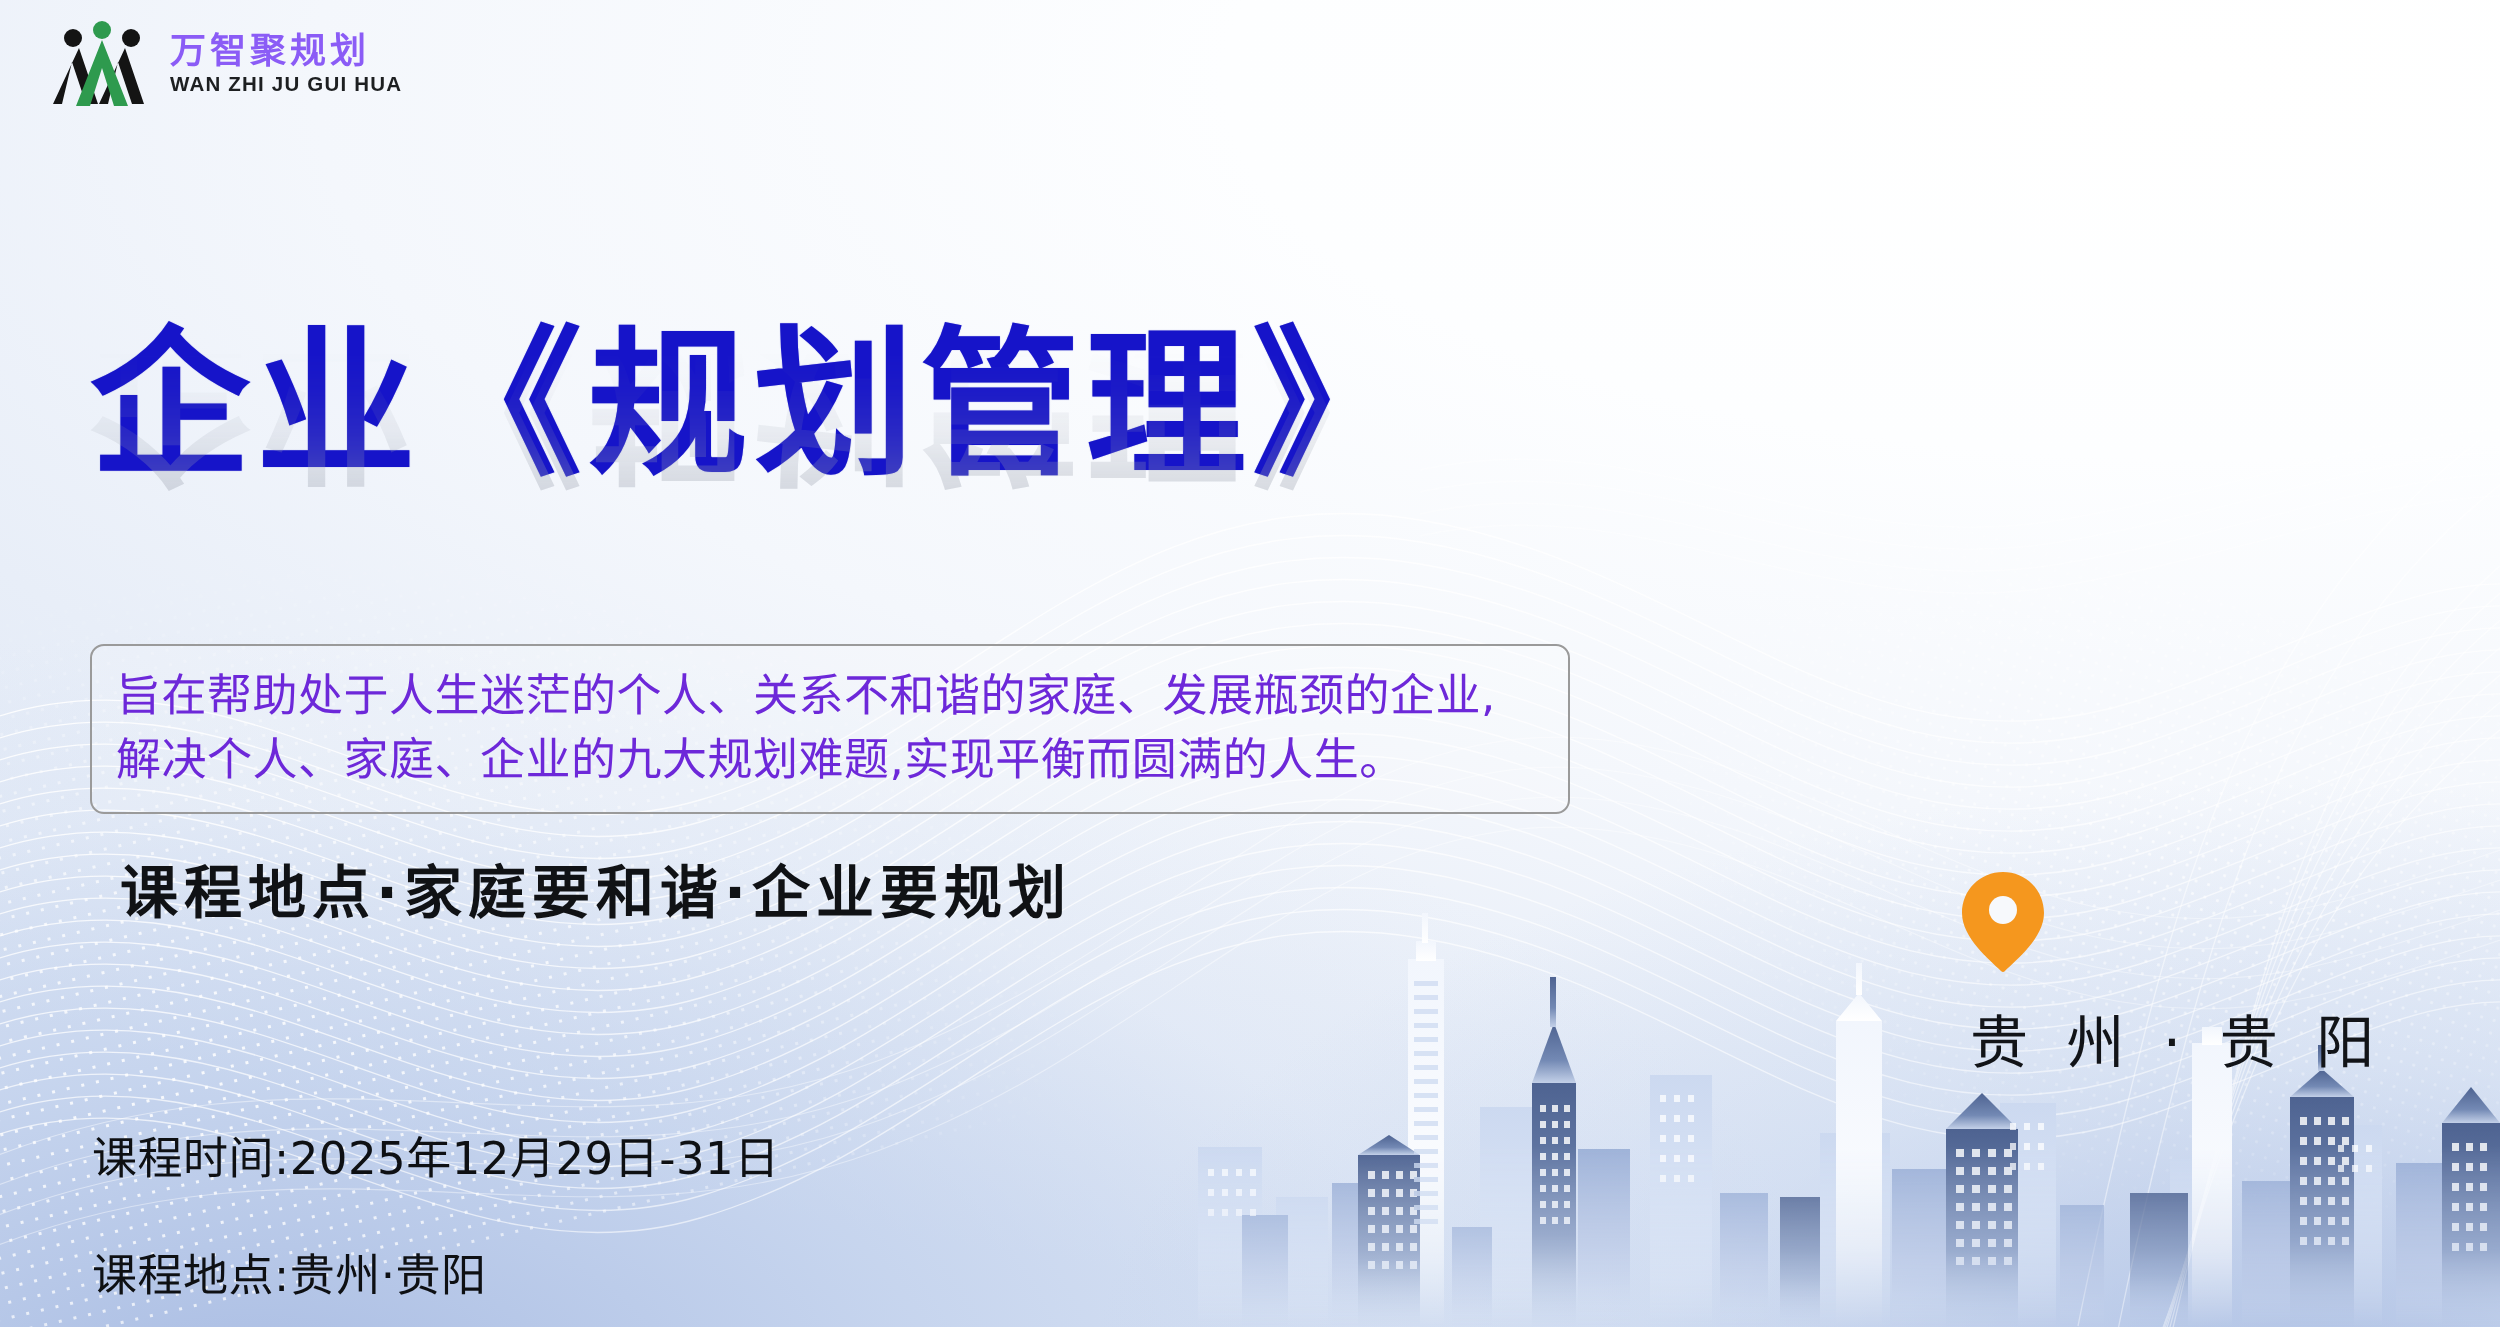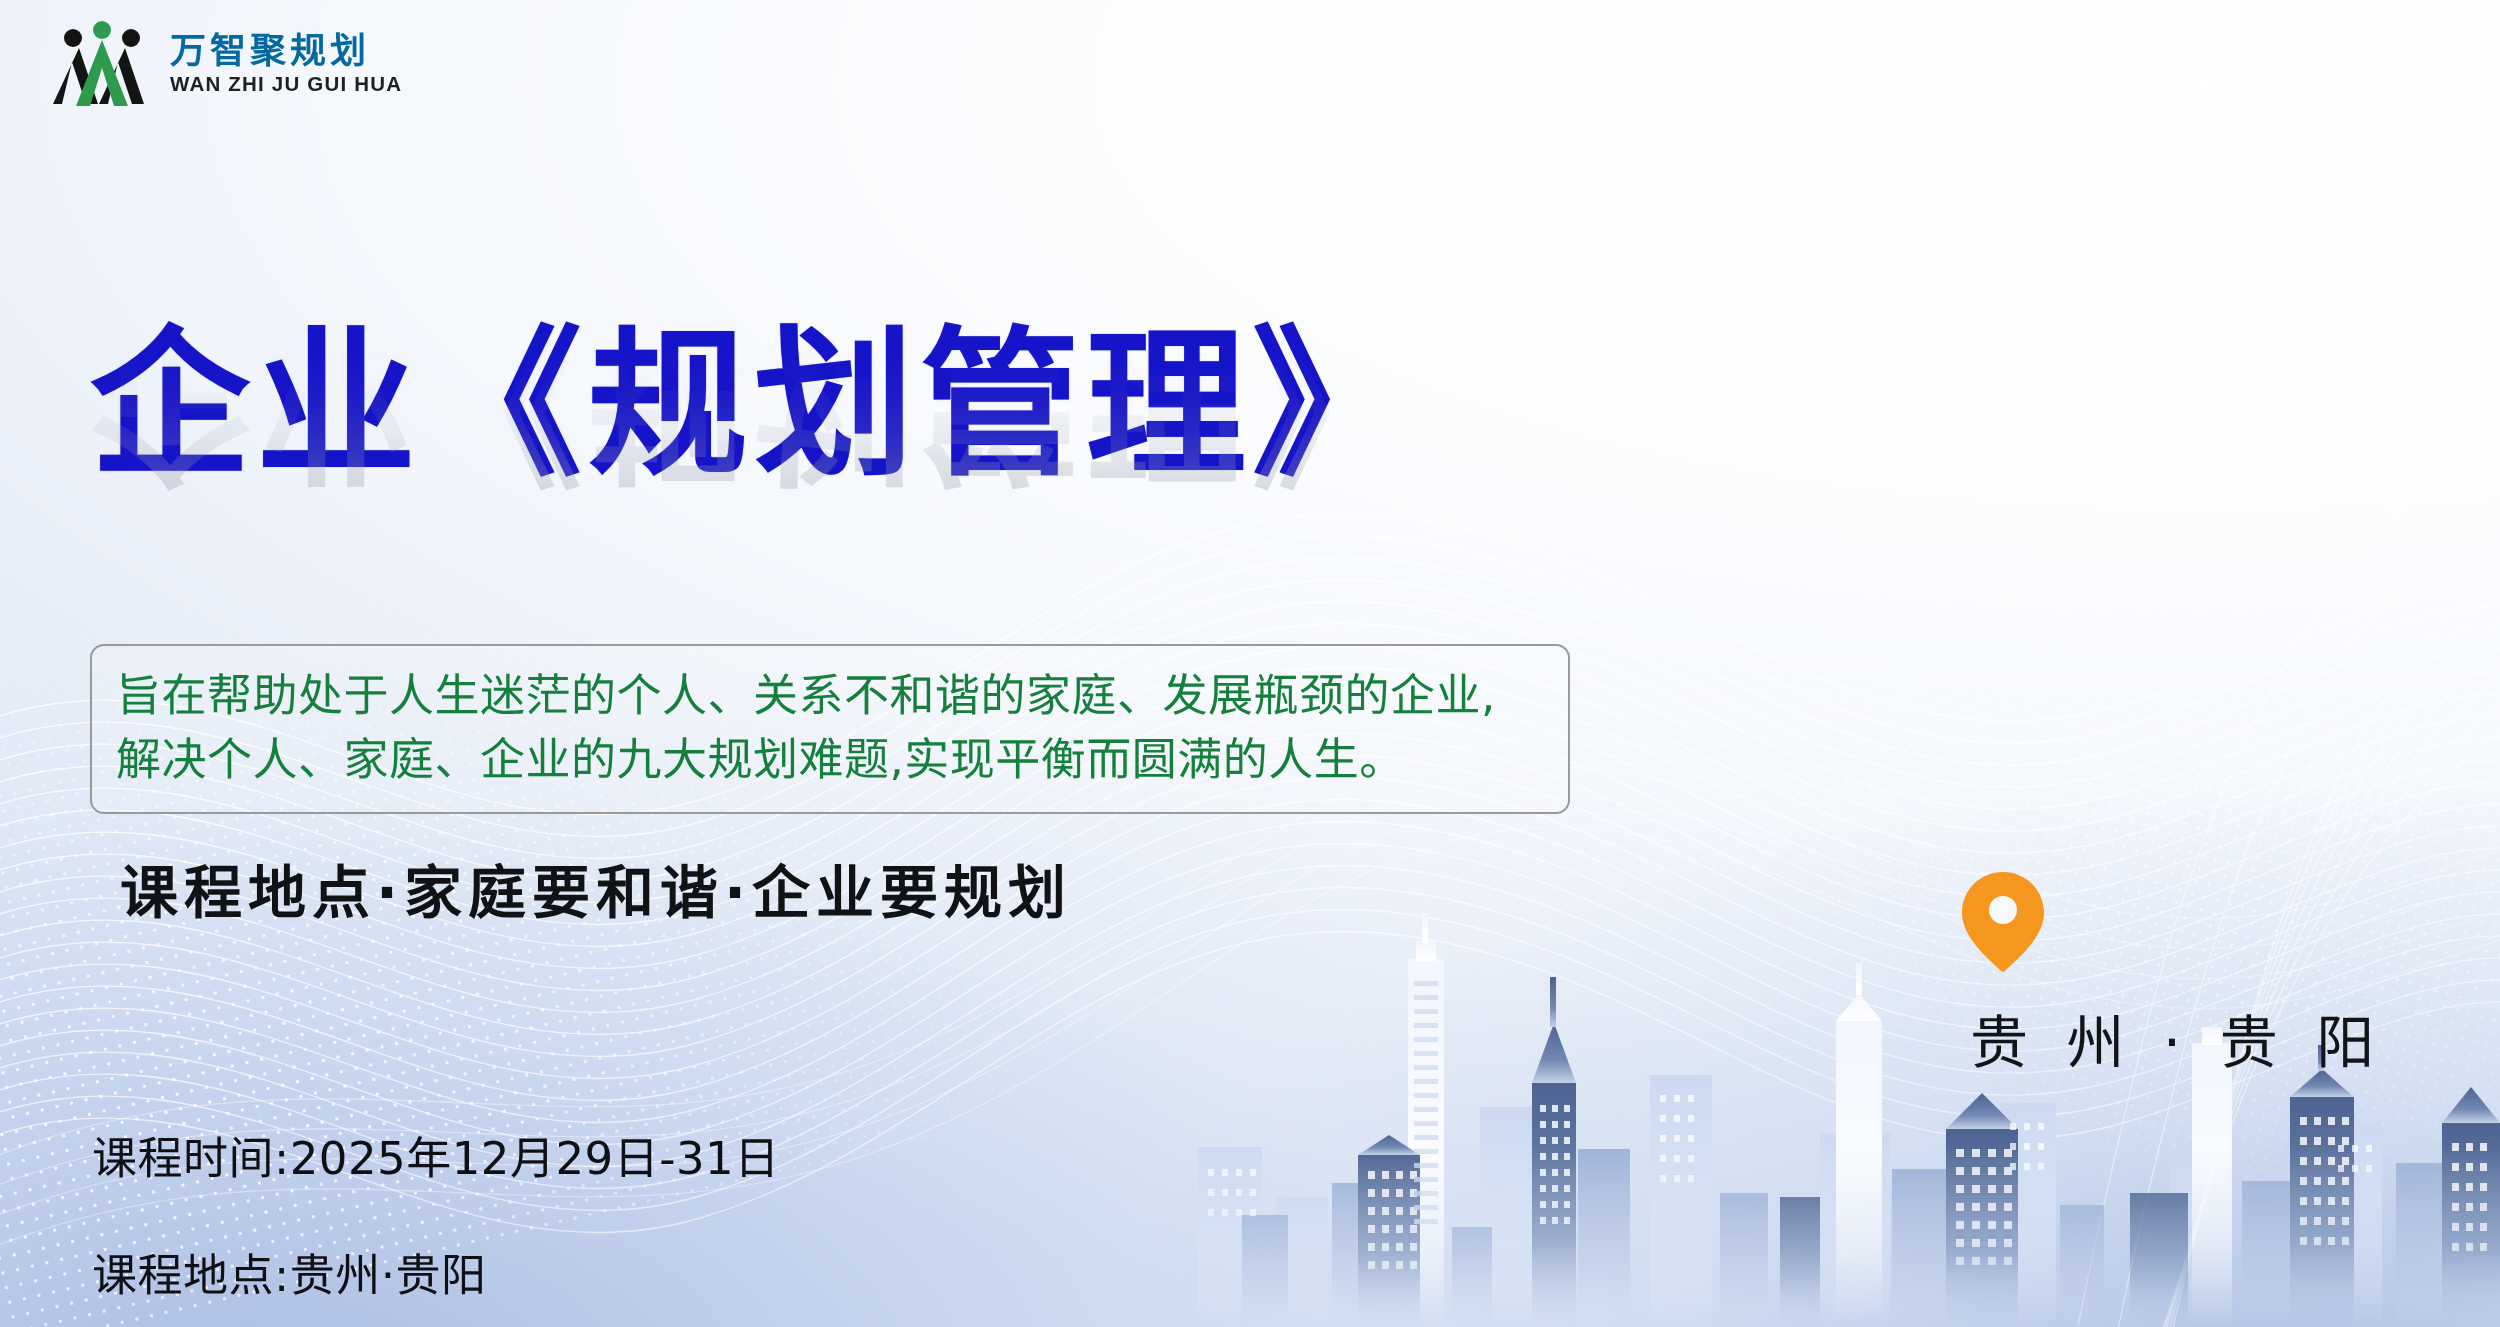--- a/index.html
+++ b/index.html
@@ -61,21 +61,21 @@
   
   .logo{
     position:absolute;left:48px;top:18px;
     display:flex;align-items:center;gap:14px;
     z-index:40;
   }
   .logo-mark{width:108px;height:92px;display:block;}
   .logo-words{display:flex;flex-direction:column;line-height:1;}
   .logo-cn{
     font-family:"Liberation Serif","DejaVu Serif",serif;
-    font-size:36px;font-weight:700;color:#0369a1;
+    font-size:36px;font-weight:700;color:#8b5cf6;
     letter-spacing:4px;white-space:nowrap;
   }
   .logo-en{
     margin-top:5px;
     font-family:"Liberation Sans","DejaVu Sans",sans-serif;
     font-size:20.5px;font-weight:700;color:#1d1f21;
     letter-spacing:1.2px;white-space:nowrap;
   }
 
   
@@ -115,21 +115,21 @@
     padding:18px 26px 20px 24px;
     border:2px solid #9a9a9a;
     border-radius:14px;
     background:rgba(255,255,255,.16);
     z-index:30;
   }
   .desc-line{
     font-family:"DejaVu Sans","Liberation Sans",sans-serif;
     font-size:45px;
     line-height:1.42;
-    color:#15803d;
+    color:#6d28d9;
     letter-spacing:.5px;
     white-space:nowrap;
   }
 
   
   .tagline{
     position:absolute;left:120px;top:846px;
     font-family:"DejaVu Sans","Liberation Sans",sans-serif;
     font-size:58px;font-weight:700;
     color:#101215;

